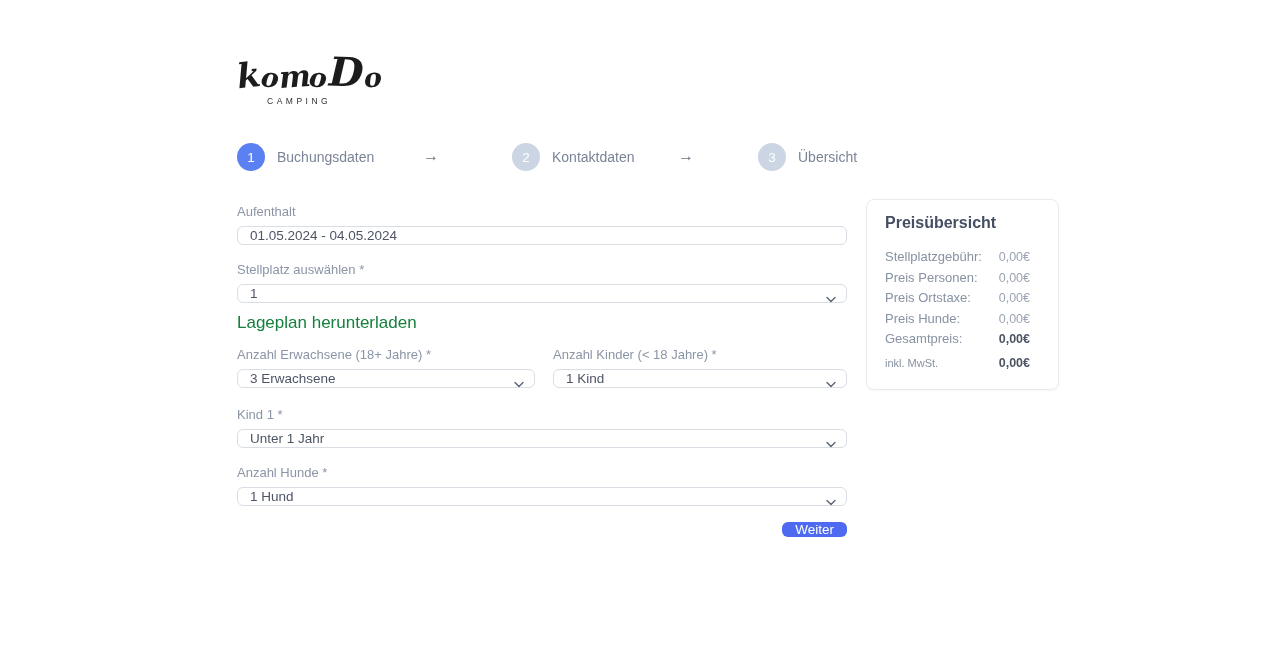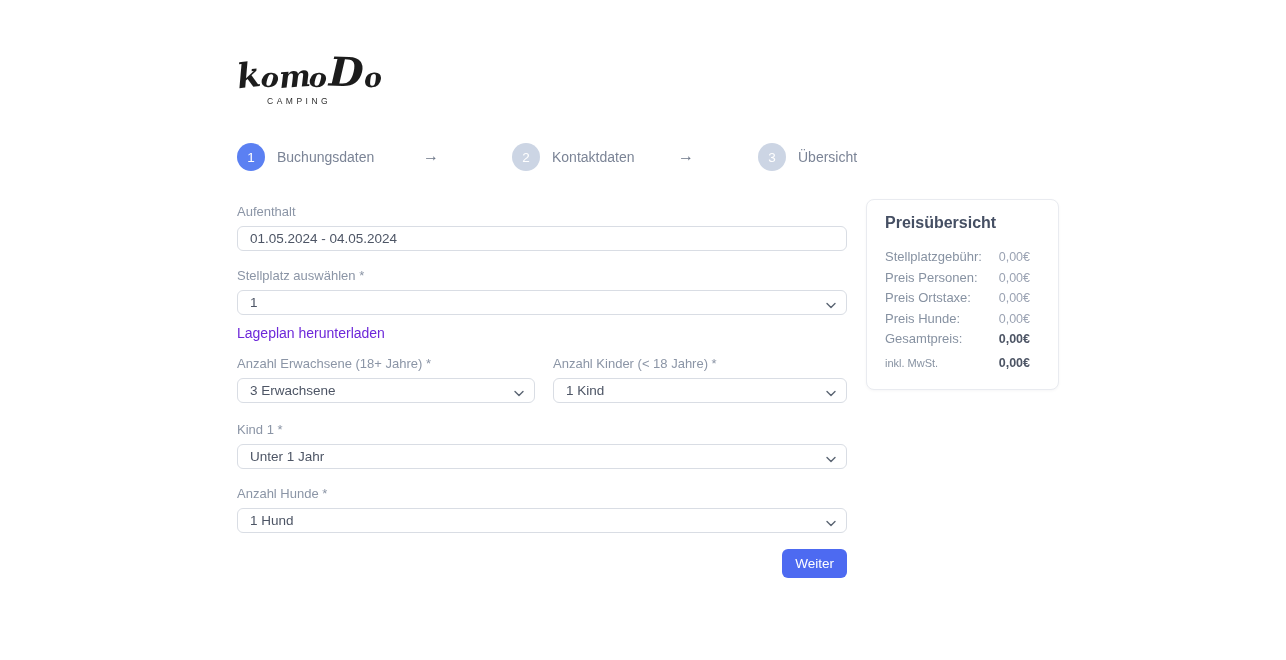--- a/index.html
+++ b/index.html
@@ -48,42 +48,42 @@
   .arrow-2 { left:441px; }
 
   
   .main { position:absolute; left:237px; top:197px; width:610px; padding-top:7px; }
   .field-label {
     font-size:13px; color:#8b95a6; line-height:15px; margin-bottom:7px;
   }
   .mt17 { margin-top:17px; }
   .mt19 { margin-top:19px; }
   .text-input, .select-input {
-    width:100%; height:25px; border:1px solid #d9dde4; border-radius:6px;
+    width:100%; height:19px; border:1px solid #d9dde4; border-radius:6px;
     background:#ffffff; padding:0 12px; font-size:13.5px; color:#4d5565;
     font-family:"Liberation Sans", sans-serif; outline:none; display:block;
   }
   .select-wrap { position:relative; }
   .select-input {
     -webkit-appearance:none; -moz-appearance:none; appearance:none;
     padding-right:30px; cursor:pointer;
   }
   .chevron {
     position:absolute; right:11px; top:12px; pointer-events:none; line-height:0;
   }
   .link {
-    display:inline-block; margin-top:10px; font-size:14px; color:#6d28d9;
+    display:inline-block; margin-top:10px; font-size:17px; color:#15803d;
     cursor:pointer; text-decoration:none;
   }
   .two-col {
     display:grid; grid-template-columns:298px 294px; column-gap:18px; margin-top:14px;
   }
   .btn-row { display:flex; justify-content:flex-end; margin-top:16px; }
   .btn-primary {
-    height:29px; padding:0 13px; background:#4d6af1; color:#ffffff;
+    height:15px; padding:0 13px; background:#4d6af1; color:#ffffff;
     border:none; border-radius:6px; font-size:13.5px; cursor:pointer;
     font-family:"Liberation Sans", sans-serif;
   }
 
   
   .panel {
     position:absolute; left:866px; top:199px; width:193px; min-height:178px;
     background:#ffffff; border:1px solid #e9ebf0; border-radius:8px;
     box-shadow:0 1px 3px rgba(20,30,60,0.04);
     padding:14px 28px 16px 18px;

